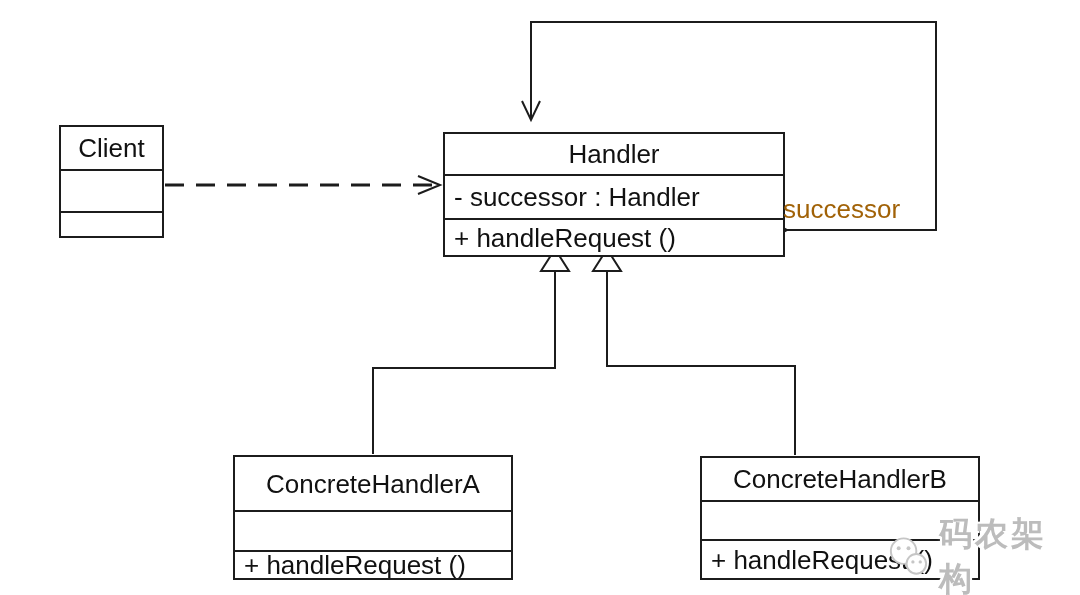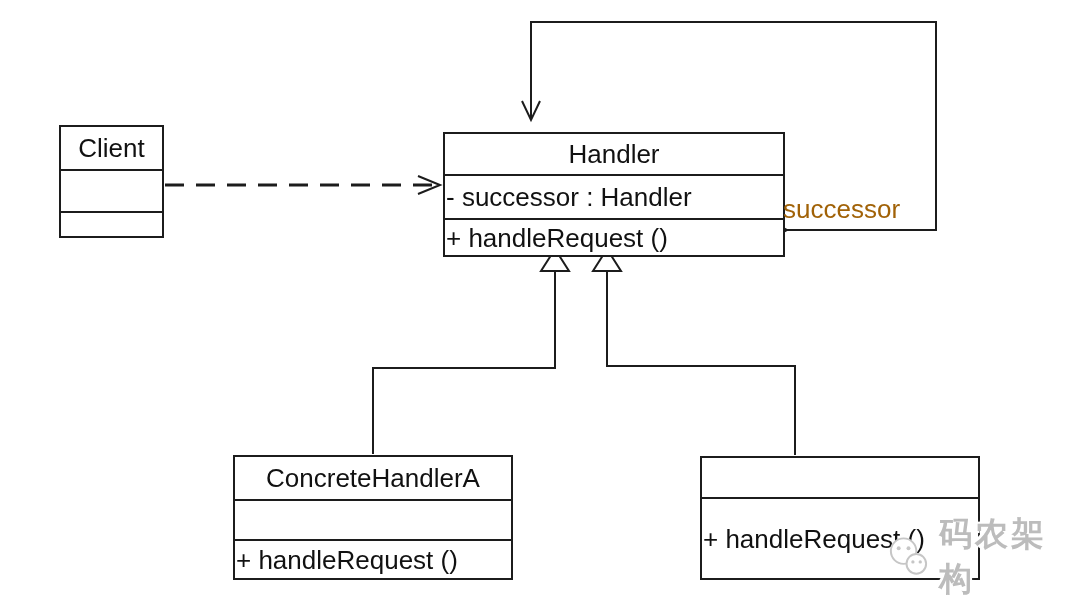--- a/index.html
+++ b/index.html
@@ -36,33 +36,33 @@
     box-sizing: border-box;
     display: flex;
     align-items: center;
     font-size: 26px;
     line-height: 1;
     white-space: nowrap;
     overflow: hidden;
   }
   .c-row + .c-row { border-top: 2px solid #1c1c1c; }
   .c-title { justify-content: center; }
-  .c-member { justify-content: flex-start; padding-left: 1px; }
+  .c-member { justify-content: flex-start; padding-left: 9px; }
   .grow { flex: 1 1 auto; }
 
   .client            { left: 59px;  top: 125px; width: 105px; height: 113px; }
   .client .r1        { height: 42px; }
   .client .r2        { height: 42px; }
 
   .handler           { left: 443px; top: 108px; width: 342px; height: 125px; margin-top: 24px; }
   .handler .r1       { height: 40px; }
   .handler .r2       { height: 44px; }
 
   .concrete-a        { left: 233px; top: 455px; width: 280px; height: 125px; }
-  .concrete-a .r1    { height: 42px; }
+  .concrete-a .r1    { height: 53px; }
   .concrete-a .r2    { height: 40px; }
 
   .concrete-b        { left: 700px; top: 456px; width: 280px; height: 124px; }
   .concrete-b .r1    { height: 42px; }
   .concrete-b .r2    { height: 39px; }
 
   .edge-label {
     position: absolute;
     left: 783px; top: 196px;
     font-size: 26px;
@@ -132,20 +132,21 @@
     <div class="c-row c-member grow">+ handleRequest ()</div>
   </div>
 
   <div class="uml-class concrete-a">
     <div class="c-row c-title r1">ConcreteHandlerA</div>
     <div class="c-row r2"></div>
     <div class="c-row c-member grow">+ handleRequest ()</div>
   </div>
 
   <div class="uml-class concrete-b">
+    <div class="c-row c-title r1">ConcreteHandlerB</div>
     <div class="c-row r2"></div>
     <div class="c-row c-member grow">+ handleRequest ()</div>
   </div>
 
   <div class="edge-label">successor</div>
 
   <div class="watermark">
     <svg width="52" height="52" viewBox="0 0 52 52" xmlns="http://www.w3.org/2000/svg">
       <g stroke="#c6c6c6" stroke-width="2" fill="#ffffff">
         <circle cx="20" cy="20" r="13"></circle>

